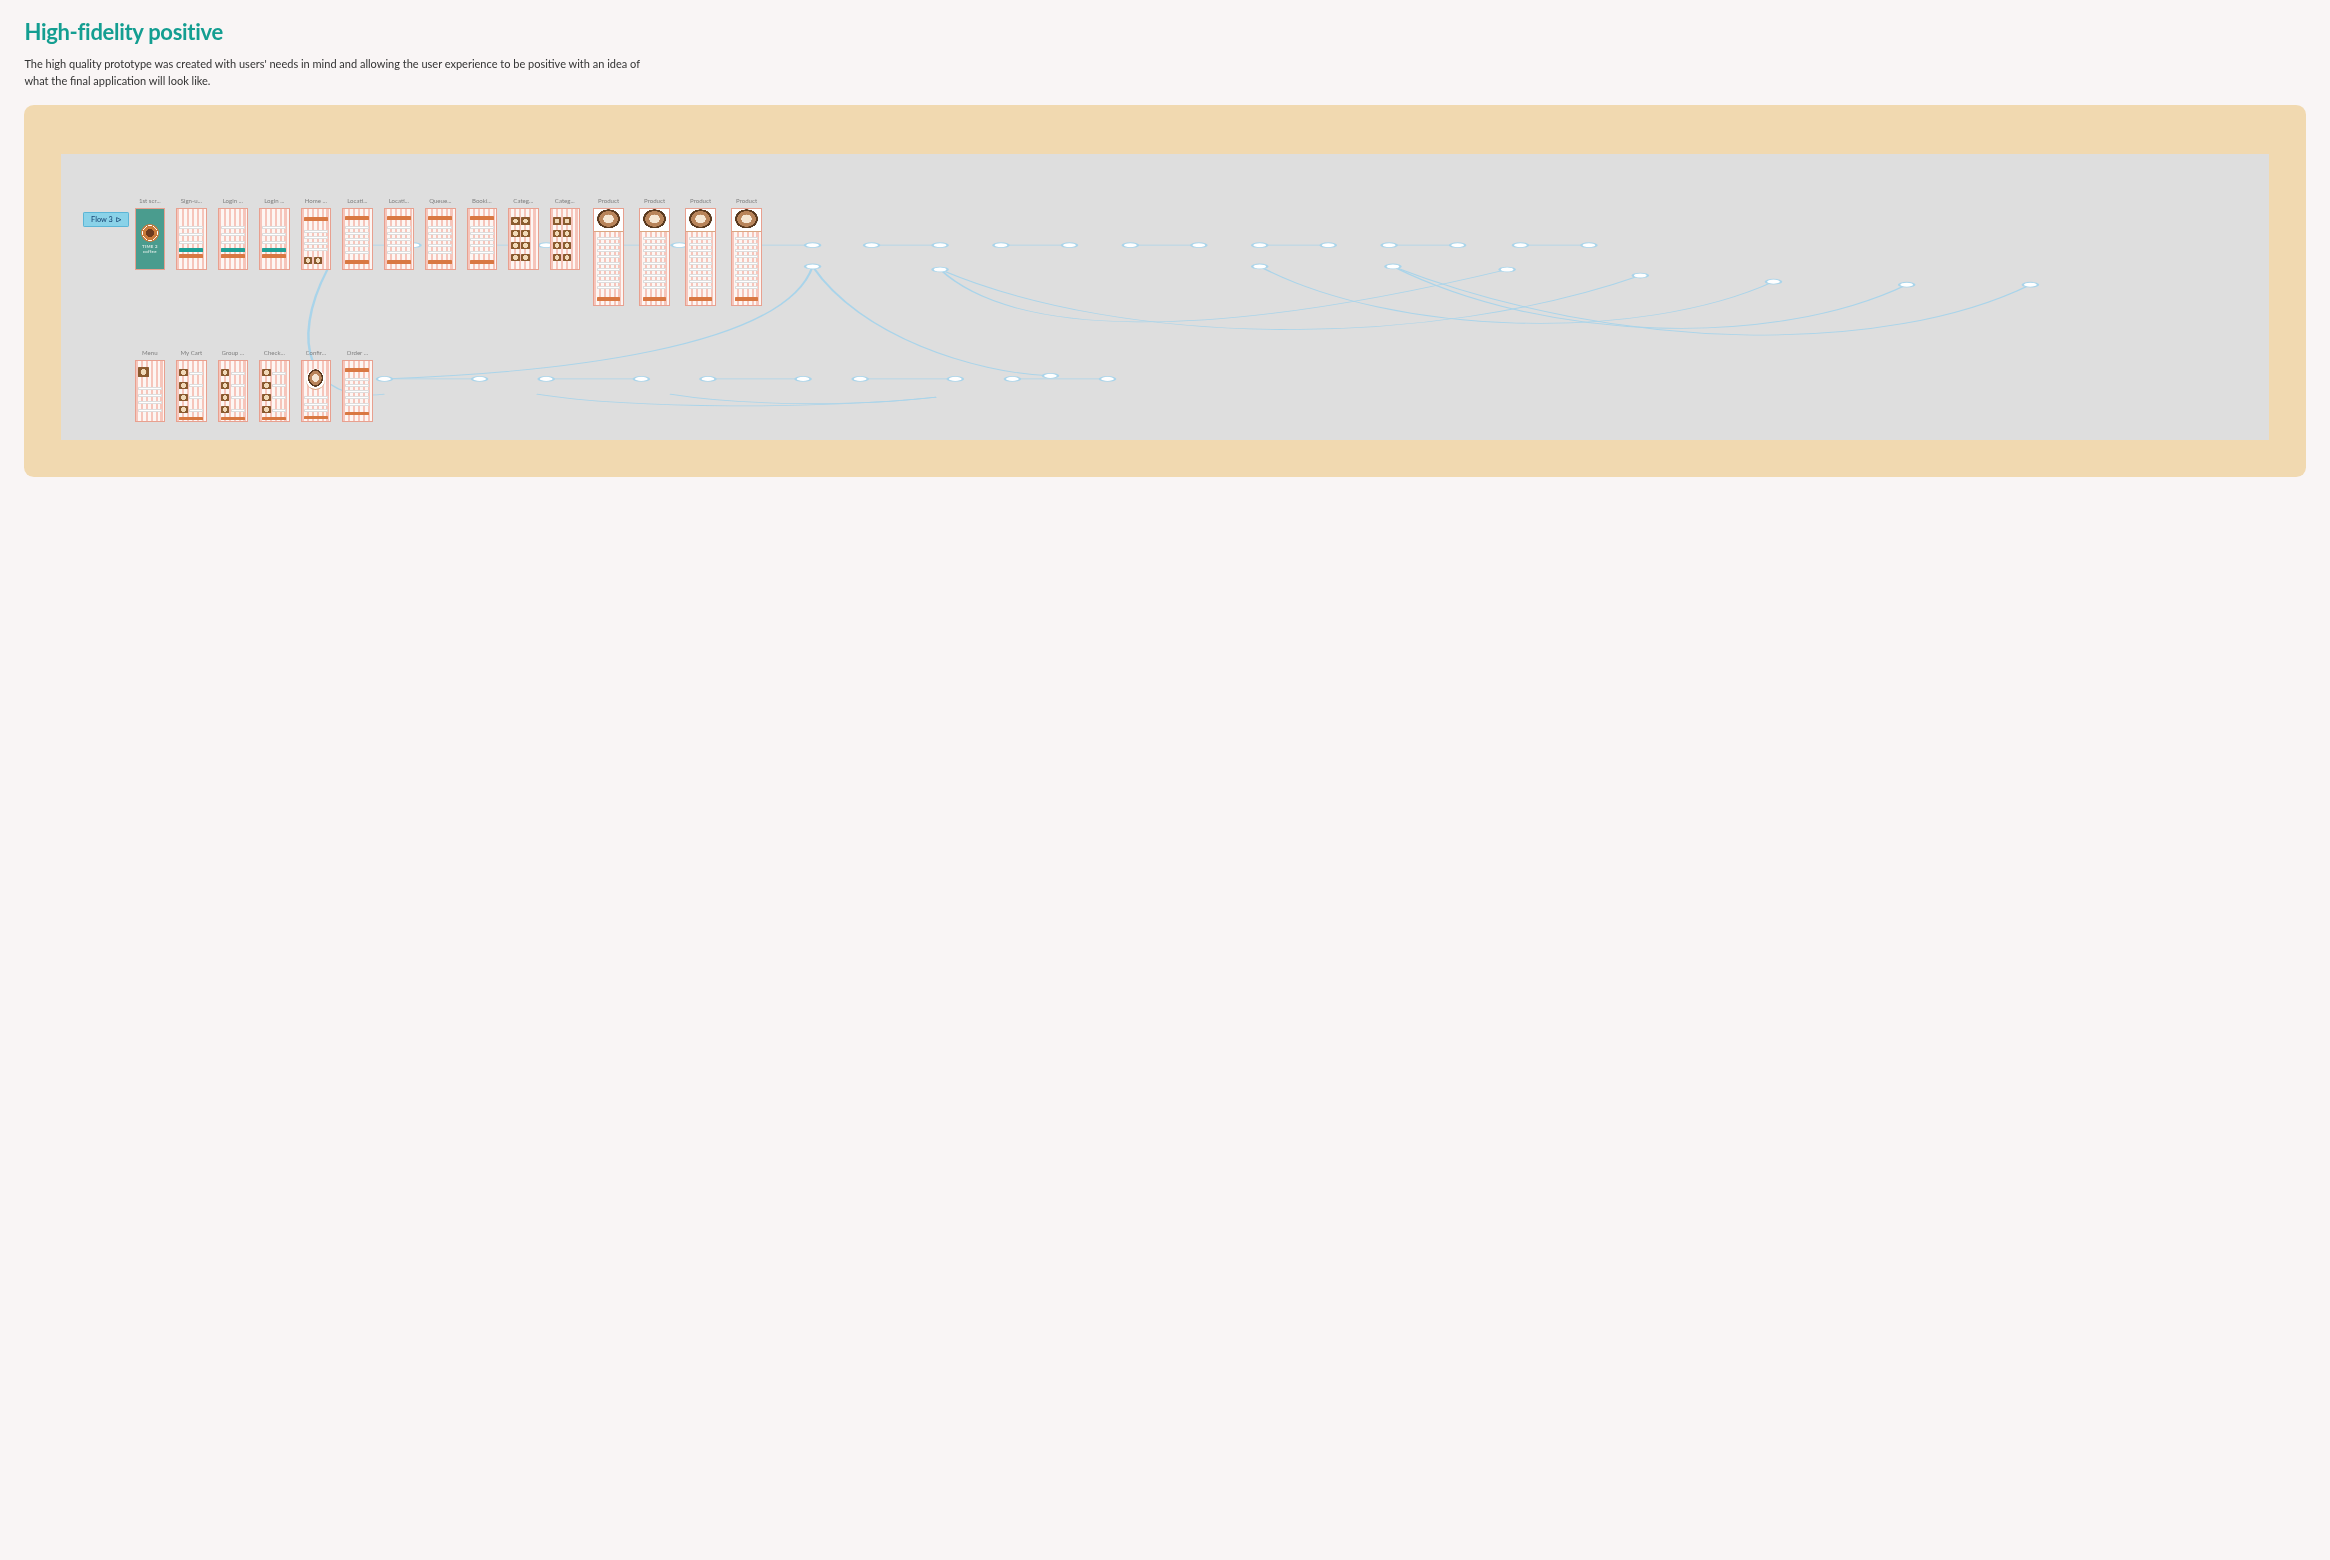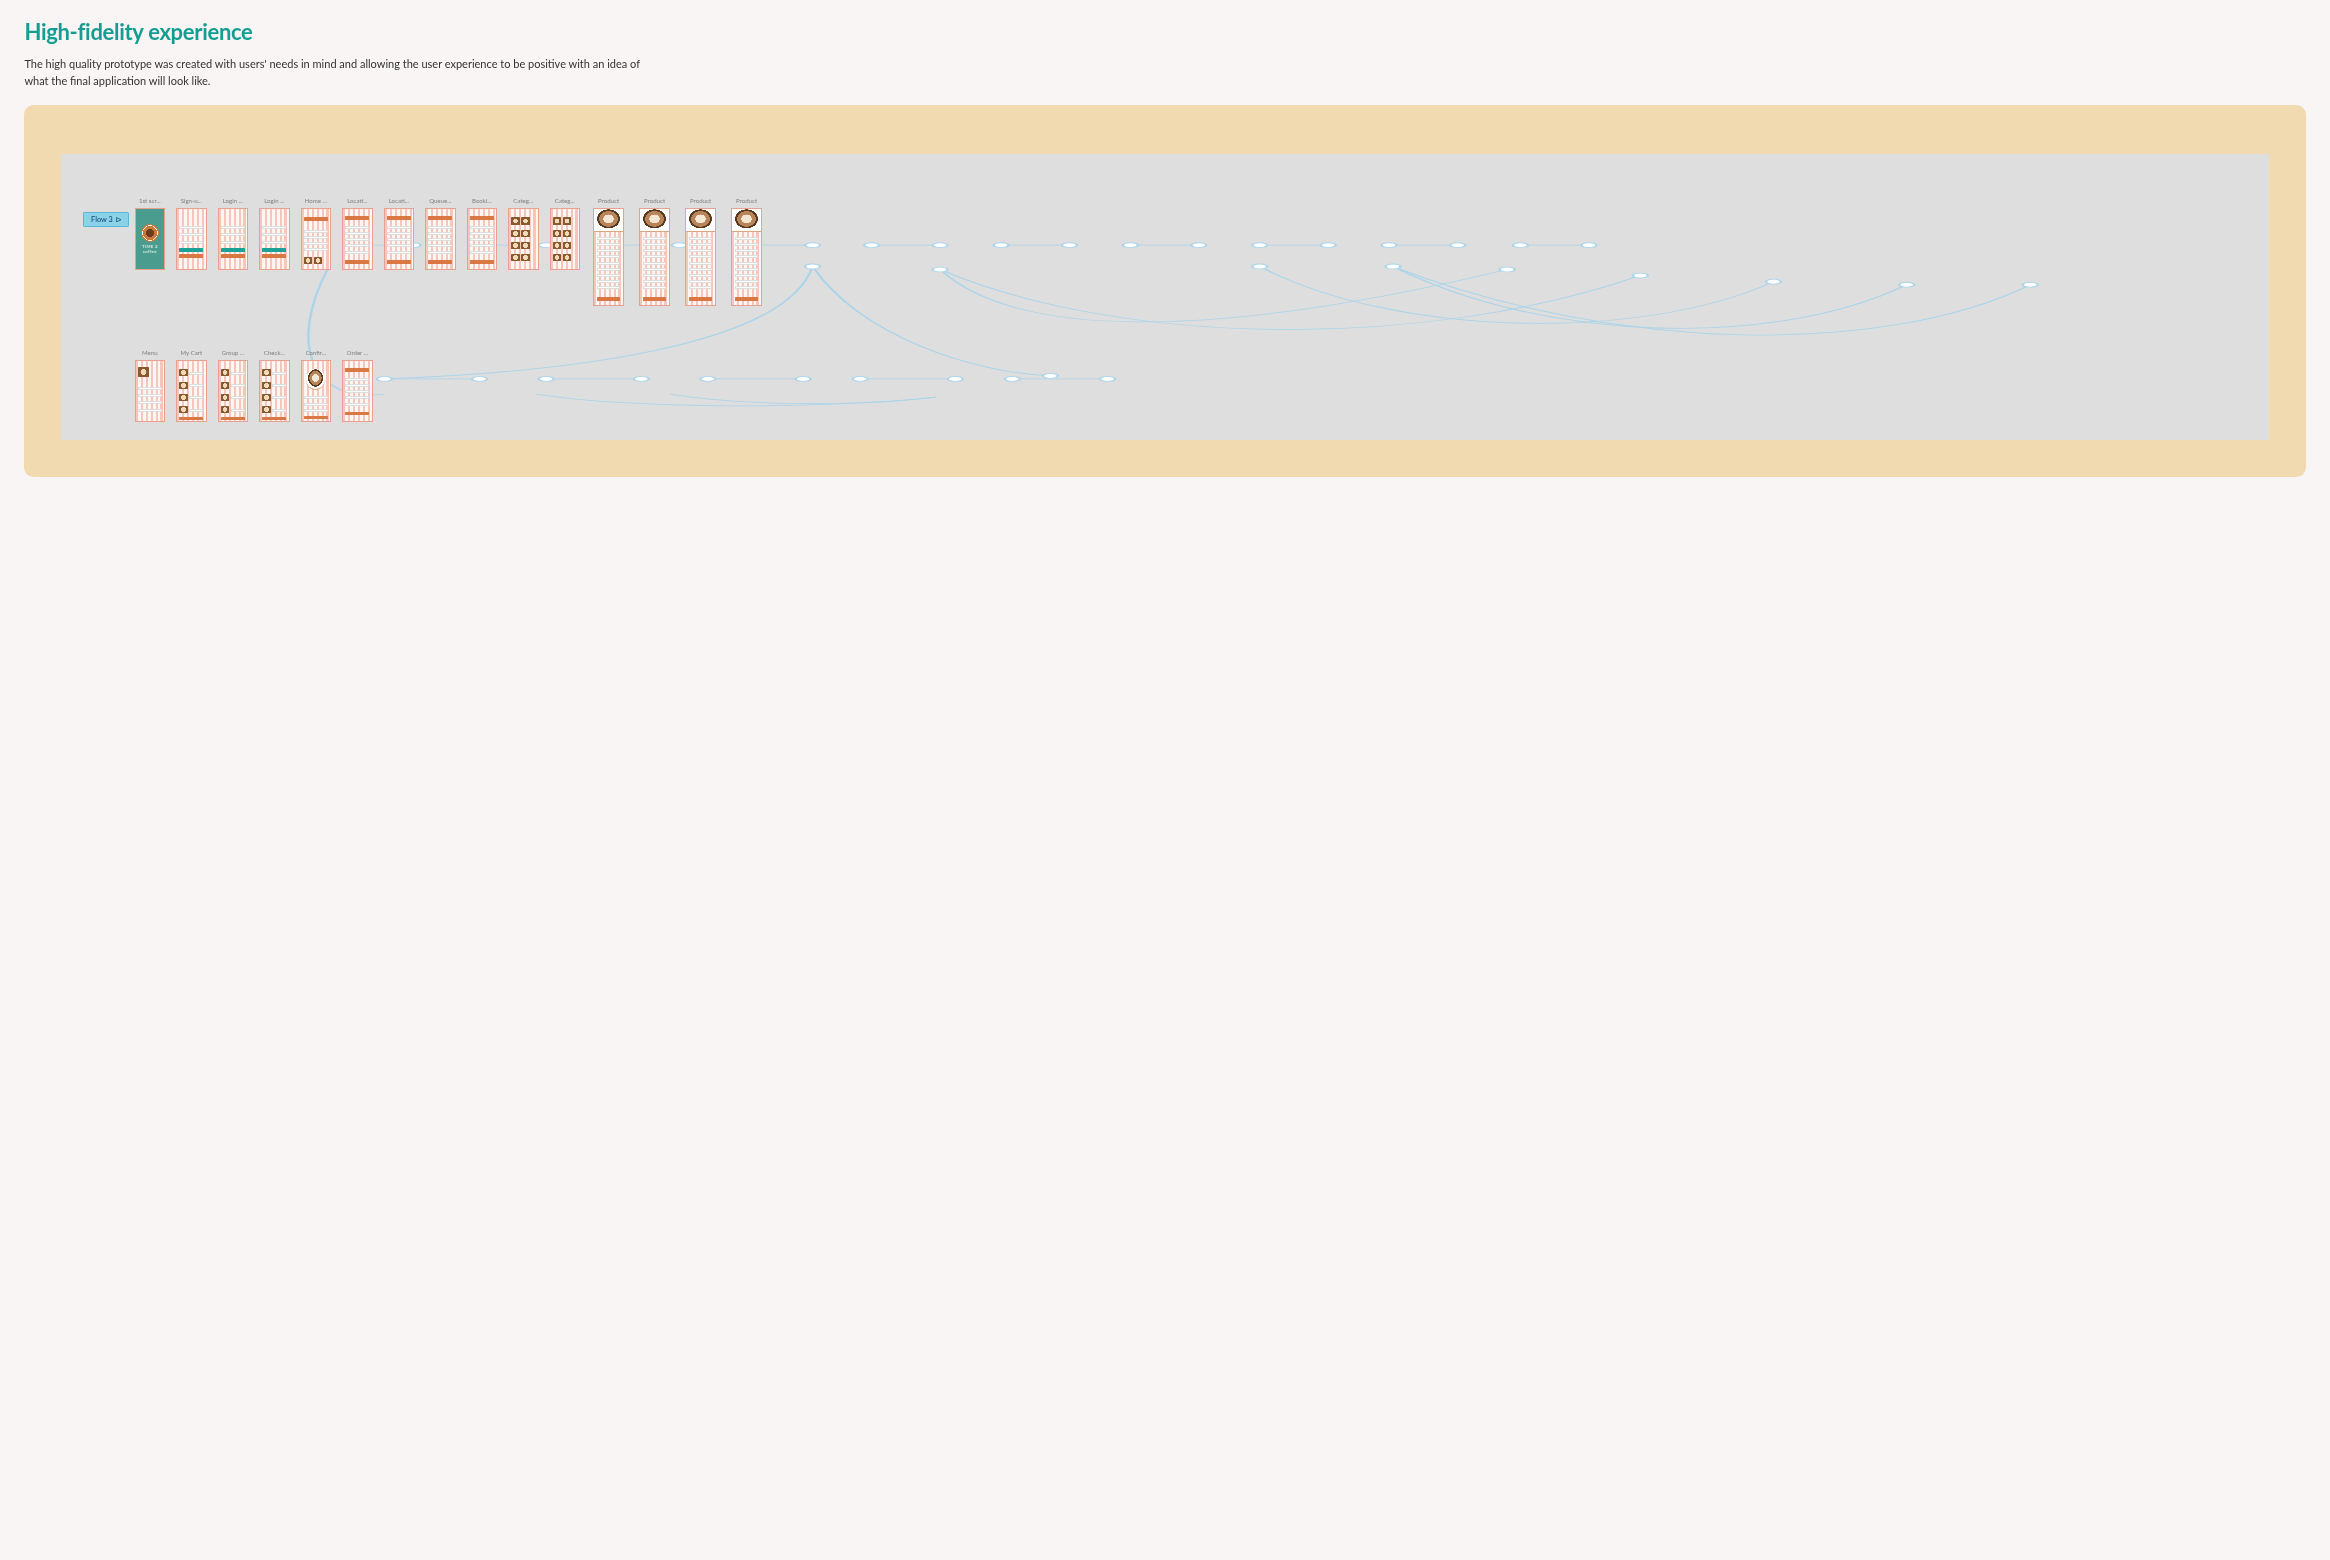--- a/index.html
+++ b/index.html
@@ -139,21 +139,21 @@
   }
   .wires circle {
     fill: #fff;
     stroke: #a9d4ea;
     stroke-width: 1.3;
   }
 </style>
 </head>
 <body>
 
-<h1 class="page-title">High-fidelity experience</h1>
+<h1 class="page-title">High-fidelity positive</h1>
 <p class="page-desc">The high quality prototype was created with users' needs in mind and allowing the user experience to be positive with an idea of what the final application will look like.</p>
 
 <div class="outer-frame">
   <div class="canvas">
 
     <div class="flow-badge">
       <span>Flow 3</span>
       <svg viewBox="0 0 10 10">
           <path d="M1 1 L9 5 L1 9 Z" fill="none" stroke="#1b4a77" stroke-width="1.4"></path>
         </svg>

